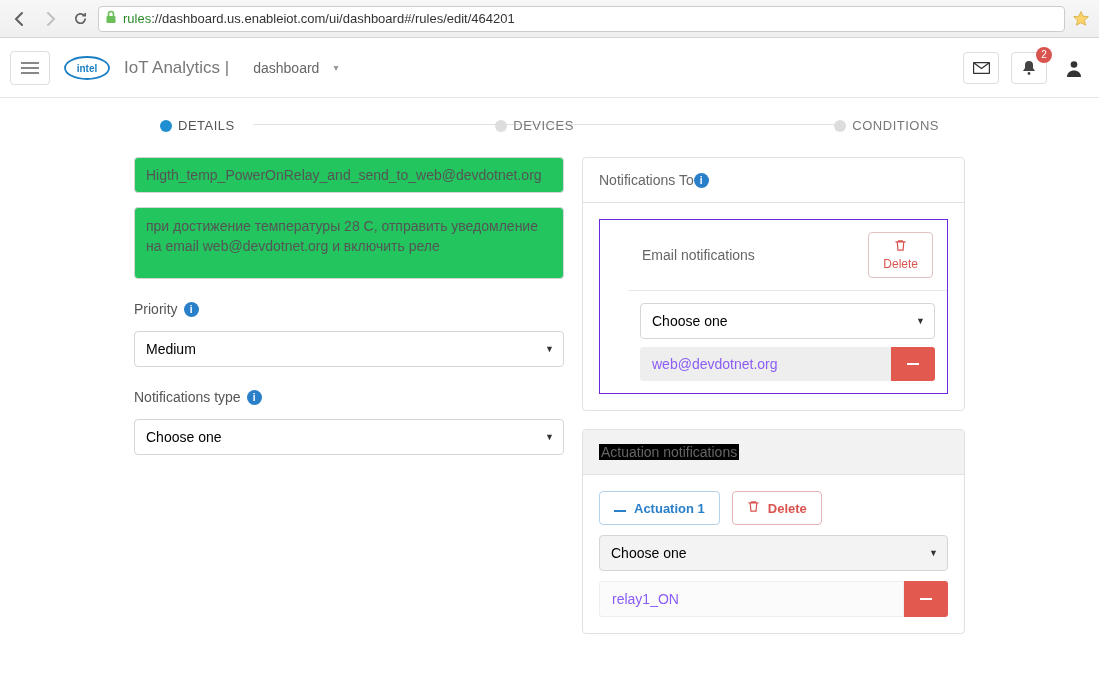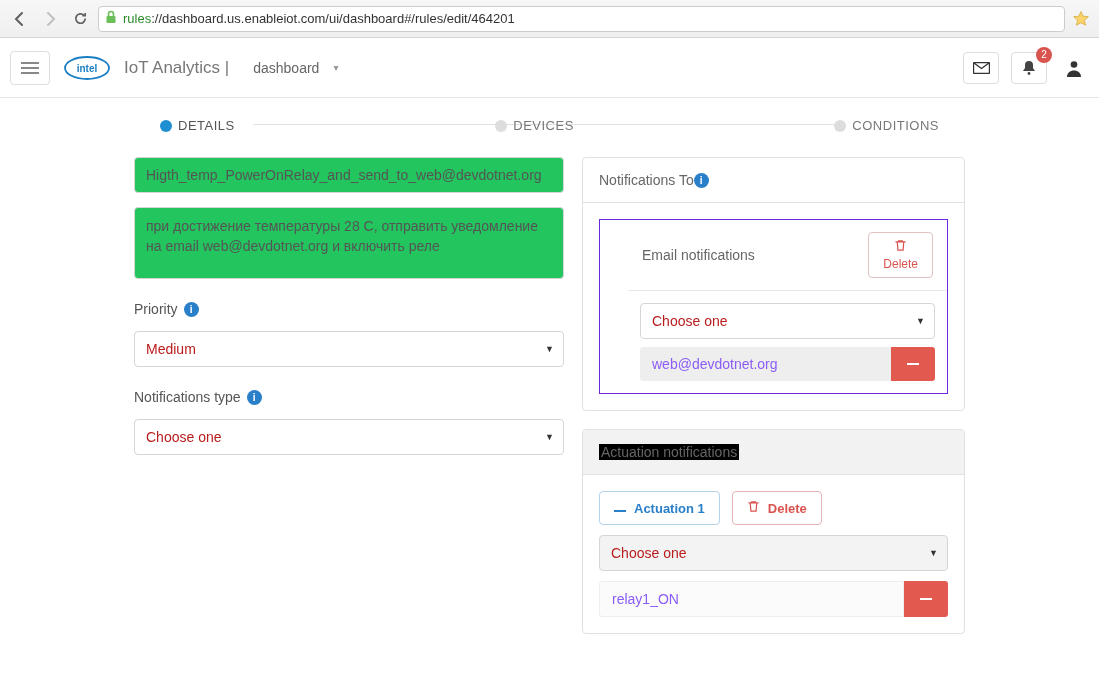--- a/index.html
+++ b/index.html
@@ -39,21 +39,21 @@
 
   
   .main-row { display:flex; gap:18px; padding: 0 134px 20px 134px; }
   .col-left { width: 430px; display:flex; flex-direction:column; gap:14px; }
   .col-right { flex:1; }
 
   .form-control { width:100%; border:1px solid #d6d6d6; border-radius:4px; padding:9px 11px; font-size:14px; color:#555; background:#22c55e; font-family:inherit; }
   textarea.form-control { resize:none; height:72px; line-height:1.42; }
   .select-wrap { position:relative; }
   .select-wrap::after { content:"▼"; position:absolute; right:10px; top:50%; transform:translateY(-50%); font-size:9px; color:#333; pointer-events:none;}
-  .select { appearance:none; -webkit-appearance:none; width:100%; border:1px solid #d6d6d6; border-radius:4px; padding:9px 11px; font-size:14px; color:#b91c1c; background:#fff; cursor:pointer;}
+  .select { appearance:none; -webkit-appearance:none; width:100%; border:1px solid #d6d6d6; border-radius:4px; padding:9px 11px; font-size:14px; color:#000000; background:#fff; cursor:pointer;}
   .label-row { display:flex; align-items:center; gap:6px; color:#555; font-size:14px; margin-top:8px; }
   .info-circle { width:15px;height:15px;border-radius:50%; background:#2a7fc9; color:#fff; font-size:10px; display:inline-flex; align-items:center; justify-content:center; font-weight:bold;}
 
   .panel { border:1px solid #e1e1e1; border-radius:4px; margin-bottom:18px; background:#fff; }
   .panel-heading { padding:14px 16px; border-bottom:1px solid #e1e1e1; border-radius:4px 4px 0 0; color:#666; display:flex; align-items:center; }
   .panel-heading.shaded { background:#f2f2f2; }
   .panel-heading.shaded .hl { background:#000000; padding:0 2px;text-align:right;}
   .panel-body { padding:16px; display:flex; flex-direction:column; gap:10px; }
 
   .inner-card { border:1px solid #6d28d9; border-radius:0;padding-left:28px; }

